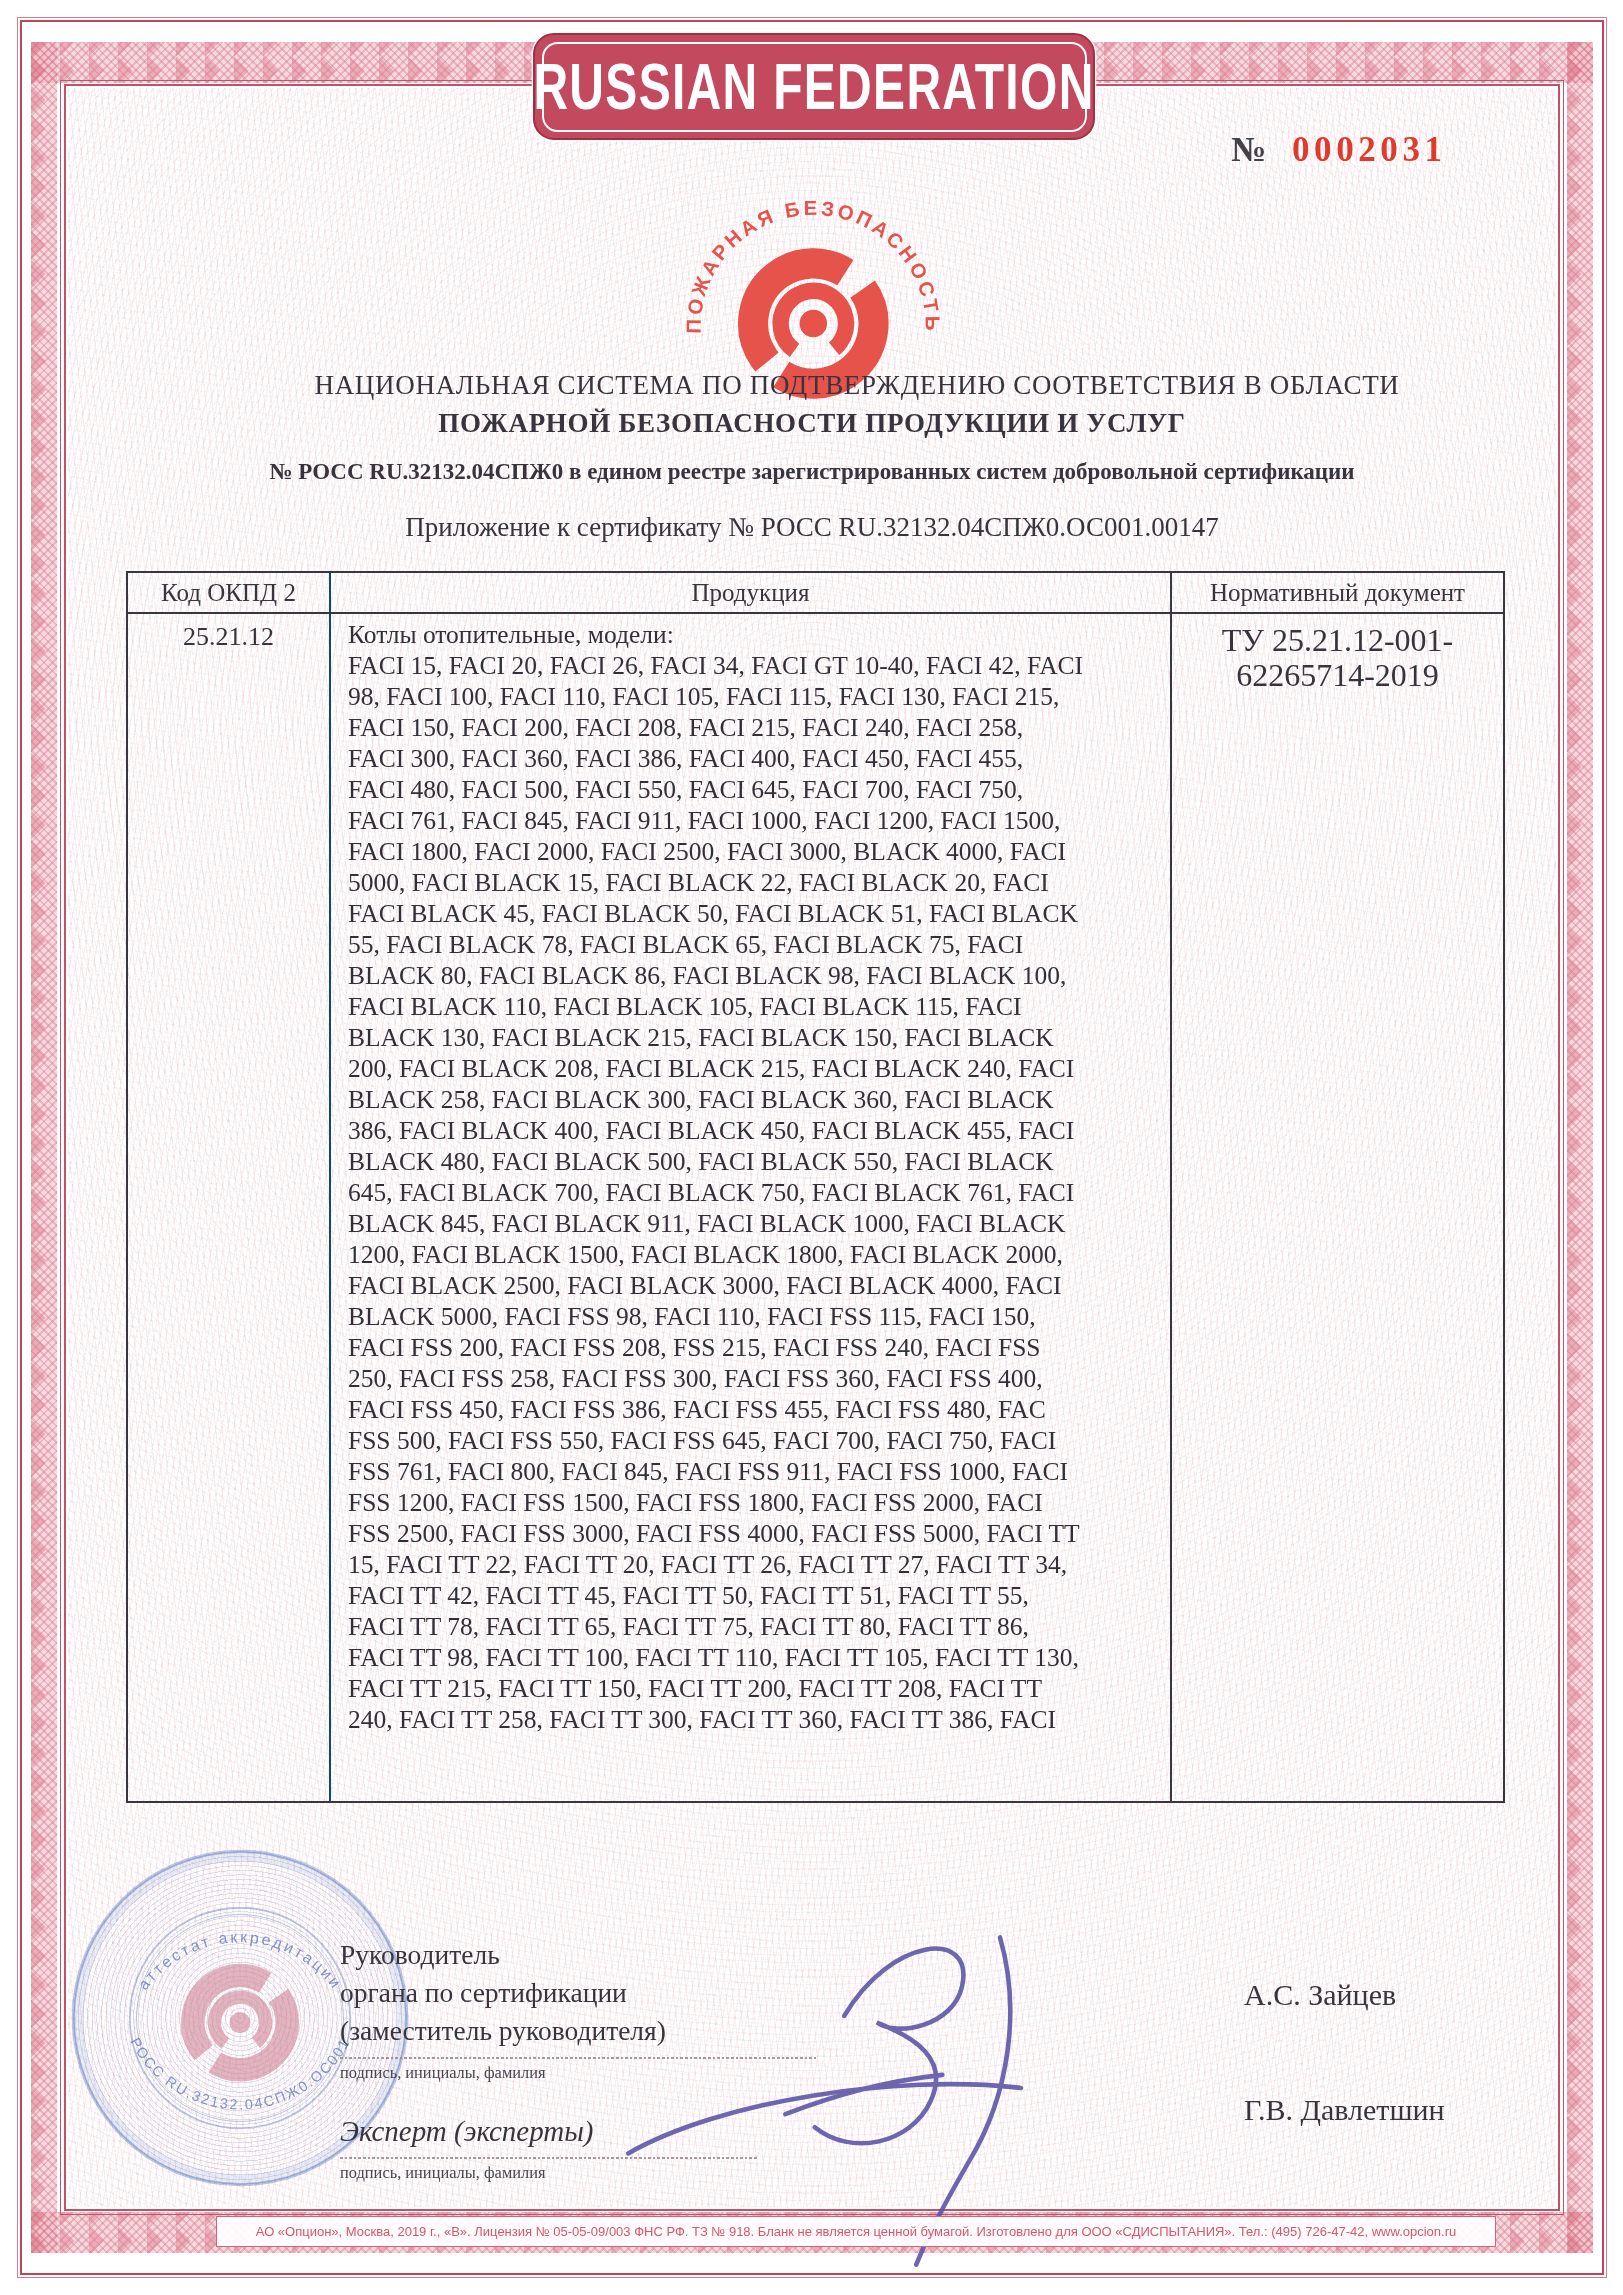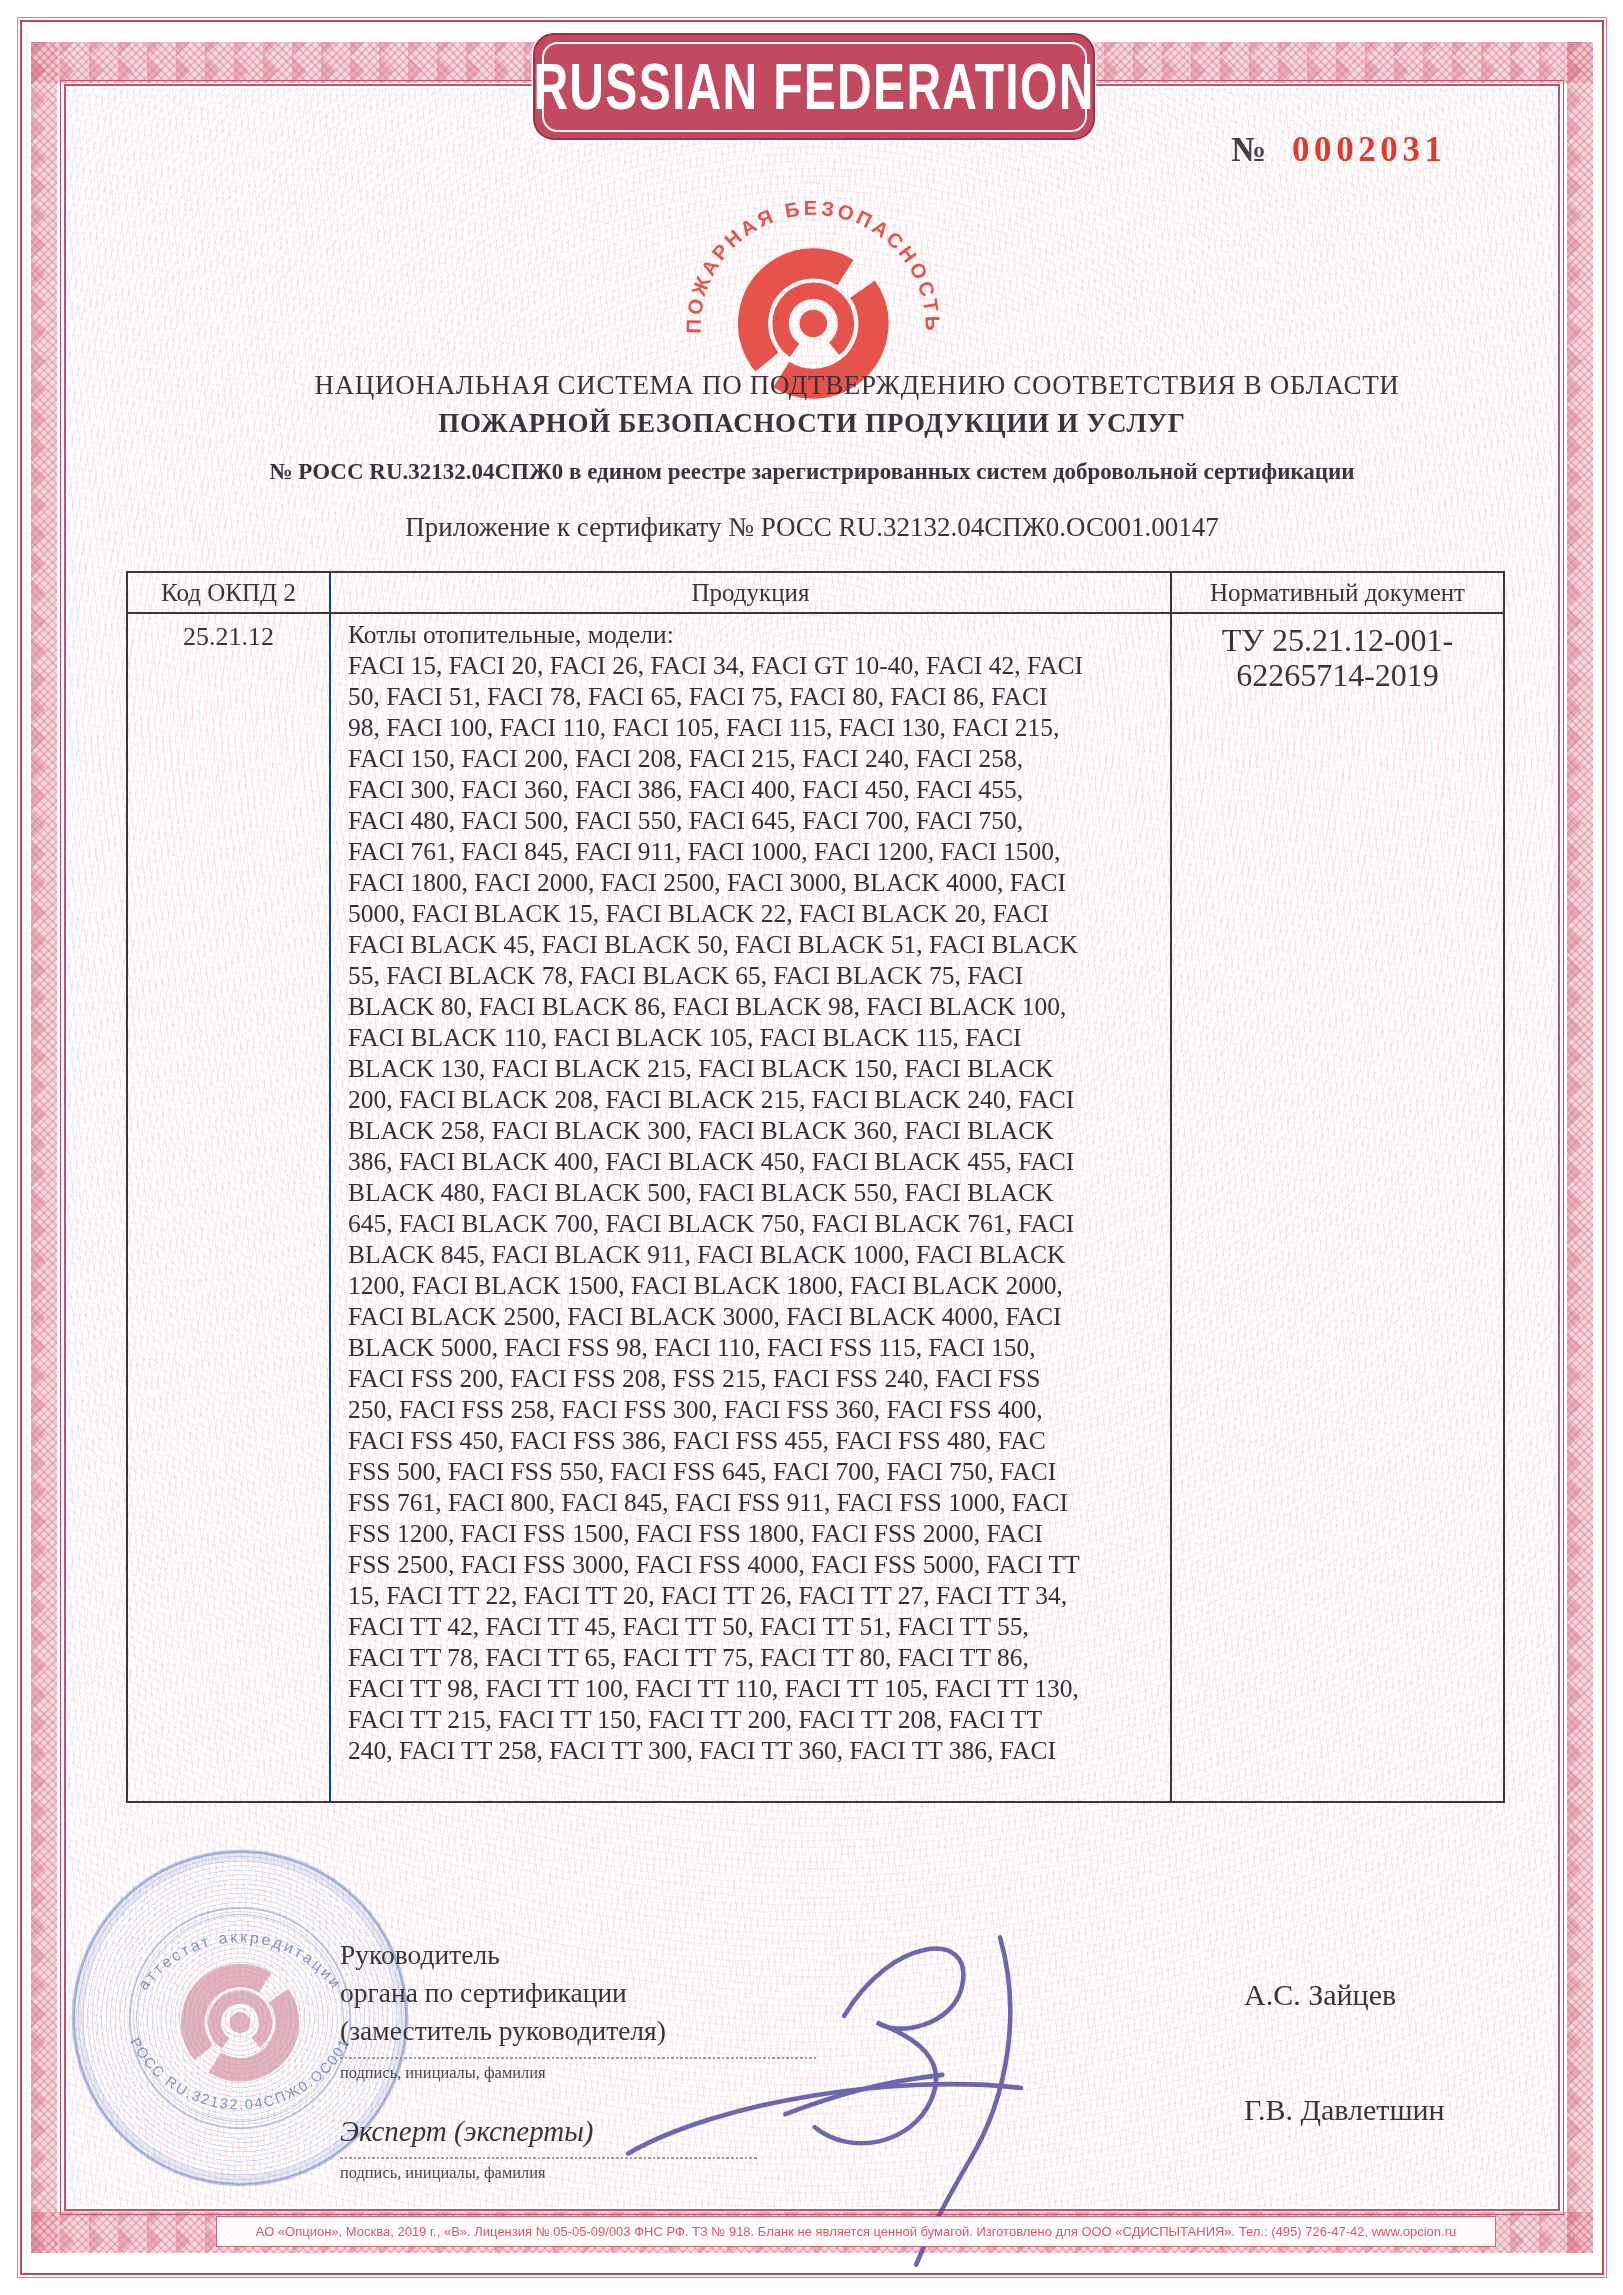--- a/index.html
+++ b/index.html
@@ -140,21 +140,20 @@
     <div class="t-header">
       <div class="c1 th">Код ОКПД 2</div>
       <div class="c2 th">Продукция</div>
       <div class="c3 th">Нормативный документ</div>
     </div>
     <div class="t-body">
       <div class="c1 code-cell">25.21.12</div>
       <div class="c2 product-cell">
           <div class="product-line">Котлы отопительные, модели:</div>
           <div class="product-line">FACI 15, FACI 20, FACI 26, FACI 34, FACI GT 10-40, FACI 42, FACI</div>
-          <div class="product-line">50, FACI 51, FACI 78, FACI 65, FACI 75, FACI 80, FACI 86, FACI</div>
           <div class="product-line">98, FACI 100, FACI 110, FACI 105, FACI 115, FACI 130, FACI 215,</div>
           <div class="product-line">FACI 150, FACI 200, FACI 208, FACI 215, FACI 240, FACI 258,</div>
           <div class="product-line">FACI 300, FACI 360, FACI 386, FACI 400, FACI 450, FACI 455,</div>
           <div class="product-line">FACI 480, FACI 500, FACI 550, FACI 645, FACI 700, FACI 750,</div>
           <div class="product-line">FACI 761, FACI 845, FACI 911, FACI 1000, FACI 1200, FACI 1500,</div>
           <div class="product-line">FACI 1800, FACI 2000, FACI 2500, FACI 3000, BLACK 4000, FACI</div>
           <div class="product-line">5000,  FACI BLACK 15, FACI BLACK 22, FACI BLACK 20, FACI</div>
           <div class="product-line">FACI BLACK 45, FACI BLACK 50, FACI BLACK 51, FACI BLACK</div>
           <div class="product-line">55, FACI BLACK 78, FACI BLACK 65, FACI BLACK 75, FACI</div>
           <div class="product-line">BLACK 80, FACI BLACK 86, FACI BLACK 98, FACI BLACK 100,</div>

